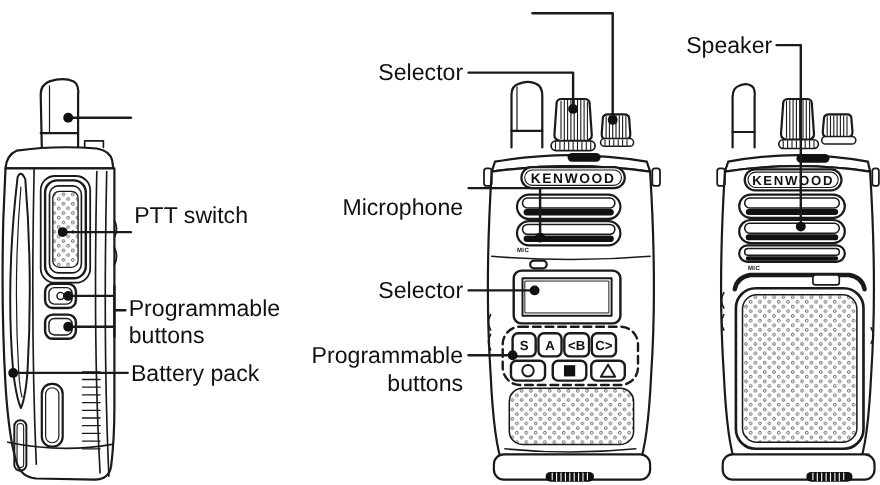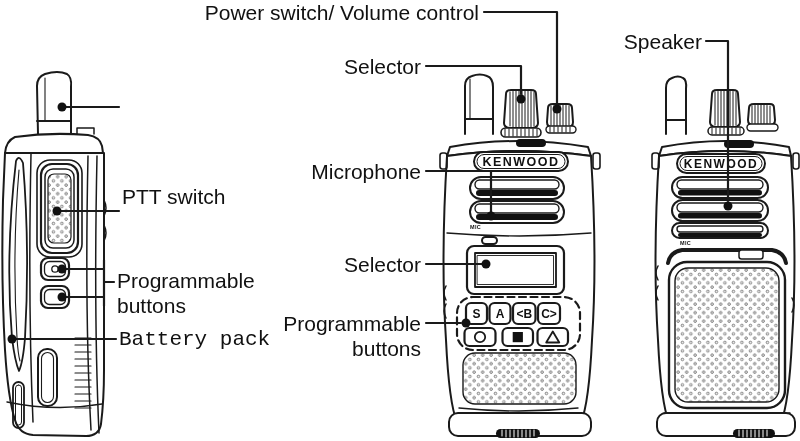--- a/index.html
+++ b/index.html
@@ -220,29 +220,28 @@
       <path d="M426 171 H491 V212"></path>
       <circle cx="491" cy="216" r="4.5" fill="#111" stroke="none"></circle>
       <path d="M426 264 H482"></path>
       <circle cx="486" cy="264" r="4.5" fill="#111" stroke="none"></circle>
       <path d="M426 323 H461"></path>
       <circle cx="466" cy="323" r="4.5" fill="#111" stroke="none"></circle>
     </g>
   </g>
 </svg>
 
-<div class="lbl right" style="right:321px;top:0px;">Power switch/ Volume control</div>
 <div class="lbl right" style="right:98px;top:29px;">Speaker</div>
 <div class="lbl right" style="right:379px;top:54px;">Selector</div>
 <div class="lbl" style="left:122px;top:184px;">PTT switch</div>
 <div class="lbl" style="left:117px;top:268px;">
   <div>Programmable</div>
   <div>buttons</div>
 </div>
-<div class="lbl" style="left:119px;top:327px;font-family:Liberation Mono, monospace;">Battery pack</div>
-<div class="lbl right" style="right:379px;top:159px;text-align:right;">Microphone</div>
+<div class="lbl" style="left:119px;top:327px;">Battery pack</div>
+<div class="lbl right" style="right:379px;top:176px;text-align:right;">Microphone</div>
 <div class="lbl right" style="right:379px;top:252px;">Selector</div>
 <div class="lbl right" style="right:379px;top:311px;">
   <div>Programmable</div>
   <div>buttons</div>
 </div>
 
 </div>
 
 </body></html>

